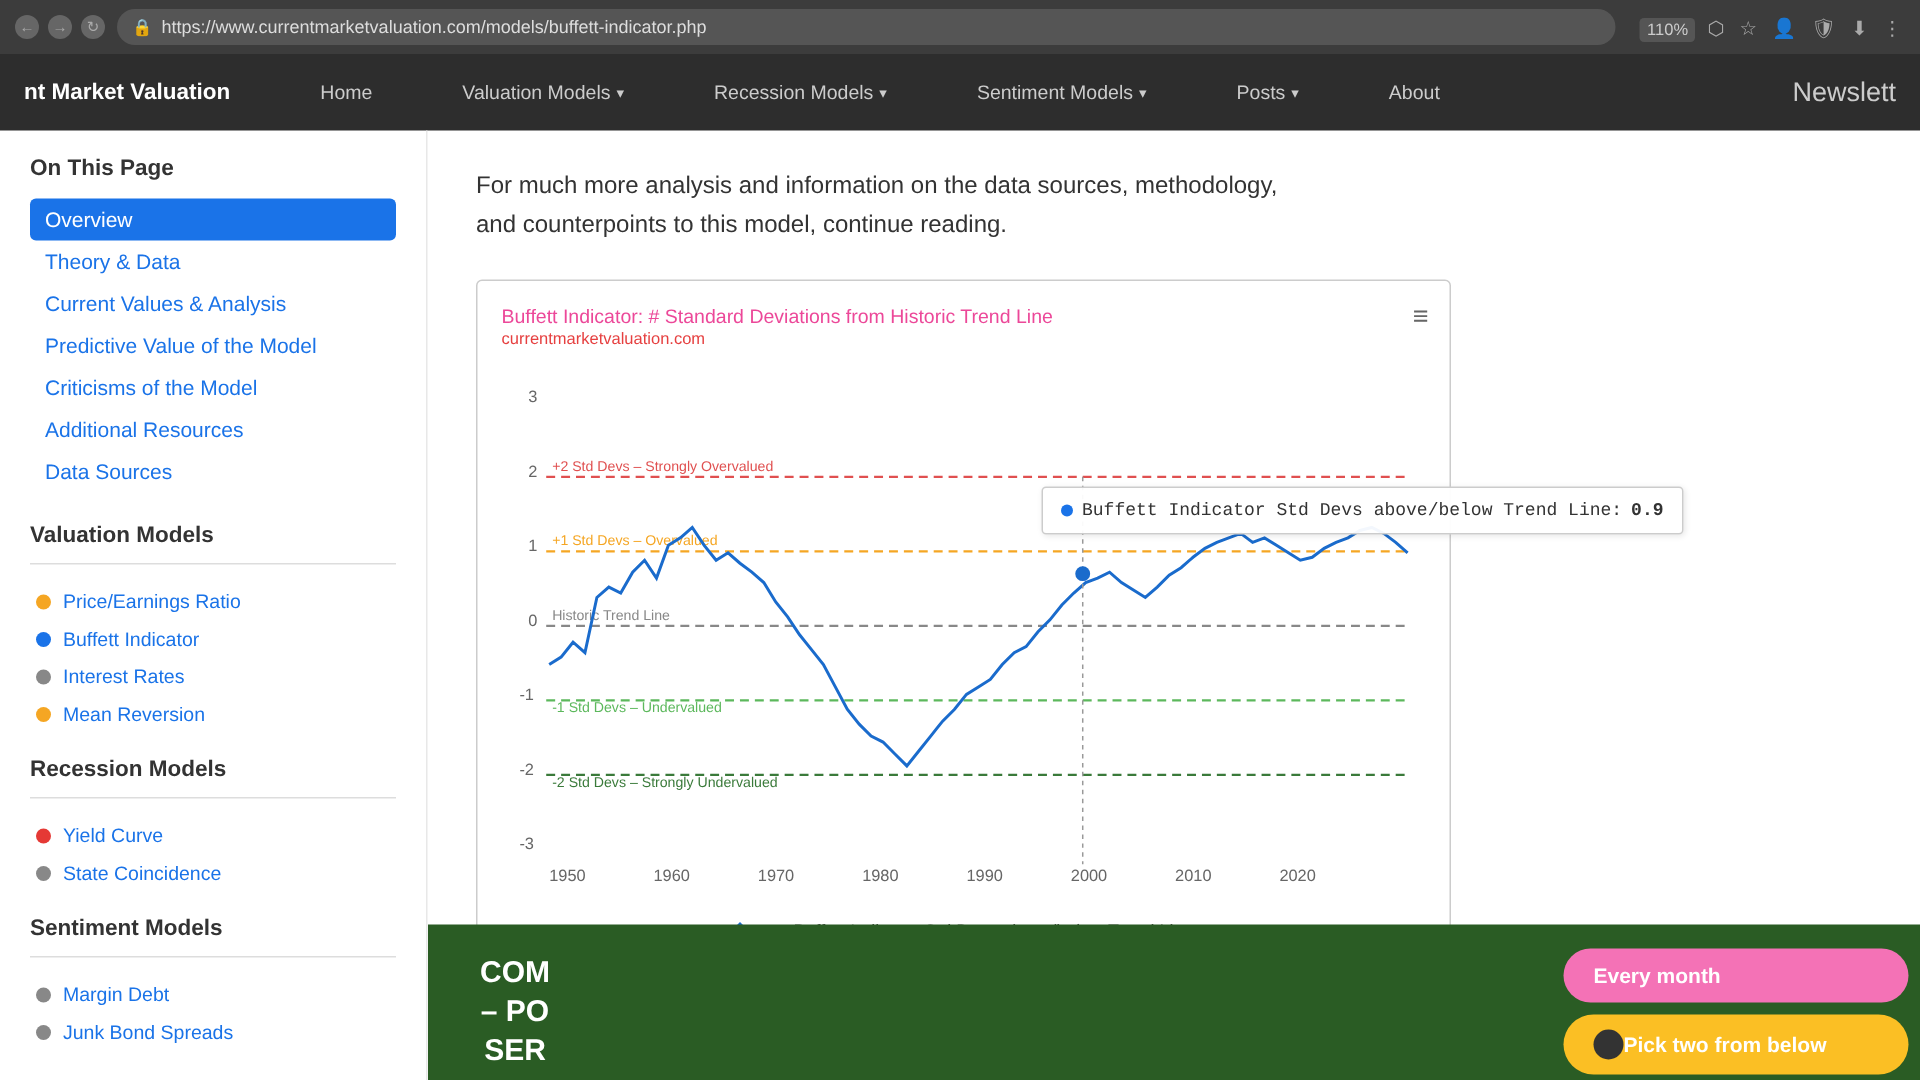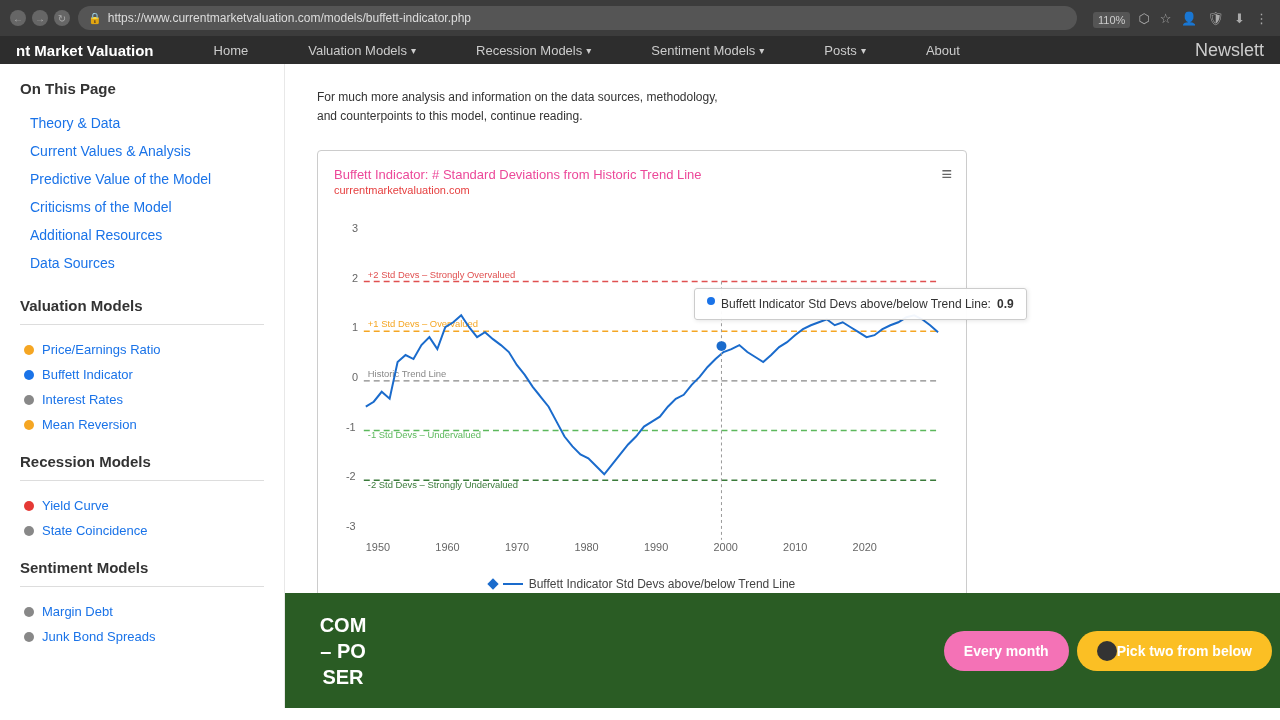--- a/index.html
+++ b/index.html
@@ -1,21 +1,21 @@
 <!DOCTYPE html>
 <html><head>
   <meta charset="utf-8">
   <style>
     * { margin: 0; padding: 0; box-sizing: border-box; }
     body { font-family: Arial, sans-serif; font-size: 14px; background: #fff; overflow: hidden; width: 1280px; height: 720px; }
 
     
     .navbar {
       background: #2d2d2d;
-      height: 28px;
+      height: 51px;
       display: flex;
       align-items: center;
       padding: 0 16px;
       gap: 24px;
     }
     .navbar-brand {
       color: #fff;
       font-weight: bold;
       font-size: 15px;
       white-space: nowrap;
@@ -150,21 +150,21 @@
     }
 
     
     .content {
       flex: 1;
       padding: 24px 32px;
       overflow-y: auto;
       background: #fff;
     }
     .intro-text {
-      font-size: 12px;
+      font-size: 16px;
       color: #333;
       line-height: 1.6;
       max-width: 600px;
       margin-bottom: 24px;
     }
 
     
     .chart-container {
       border: 1px solid #ccc;
       border-radius: 4px;
@@ -208,21 +208,21 @@
       padding: 8px 12px;
       font-size: 12px;
       color: #333;
       pointer-events: none;
       top: 80px;
       left: 360px;
       box-shadow: 1px 1px 4px rgba(0,0,0,0.1);
       white-space: nowrap;
     }
     .tooltip-date { font-weight: bold; margin-bottom: 4px; }
-    .tooltip-value { display: flex; align-items: flex-start; gap: 6px; }
+    .tooltip-value { display: flex; align-items: center; gap: 6px; font-family: Liberation Mono, monospace; }
     .tooltip-dot { width: 8px; height: 8px; border-radius: 50%; background: #1a73e8; }
 
     .chart-legend {
       text-align: center;
       font-size: 12px;
       color: #444;
       margin-top: 8px;
       display: flex;
       align-items: center;
       justify-content: center;
@@ -319,20 +319,21 @@
       <span>About</span>
     </span>
   <span class="navbar-right">Newslett</span>
 </nav>
 
 <div class="main-layout">
 
   <aside class="sidebar">
     <div class="sidebar-title">On This Page</div>
     <ul class="sidebar-nav">
+      <li class="active">Overview</li>
       <li>Theory &amp; Data</li>
       <li>Current Values &amp; Analysis</li>
       <li>Predictive Value of the Model</li>
       <li>Criticisms of the Model</li>
       <li>Additional Resources</li>
       <li>Data Sources</li>
     </ul>
 
     <div class="sidebar-section-title">Valuation Models</div>
     <hr class="sidebar-divider">
@@ -465,21 +466,21 @@
 
     <p class="sponsored-text">sponsored by: Composer</p>
 
     <div style="position:absolute; bottom:0; left:-32px; right:-32px; height:115px; background:#2a5c24; display:flex; align-items:center; padding: 10px 40px;">
       <div style="color:#fff; font-size:20px; font-weight:bold; line-height:1.3; text-align:center; min-width:100px;">
         <div>COM</div>
         <div>– PO</div>
         <div>SER</div>
       </div>
 
-      <div style="margin-left:auto; display:flex; flex-direction:row; gap:8px; min-width:230px;">
+      <div style="margin-left:auto; display:flex; flex-direction:column; gap:8px; min-width:230px;">
         <button class="cta-btn cta-btn-pink" style="display:flex; align-items:center; gap:10px; padding:10px 20px; border-radius:24px; background:#f472b6; color:#fff; border:none; font-size:14px; font-weight:bold; cursor:pointer;">Every month</button>
         <button class="cta-btn cta-btn-yellow" style="display:flex; align-items:center; gap:0; padding:10px 20px; border-radius:24px; background:#fbbf24; color:#fff; border:none; font-size:14px; font-weight:bold; cursor:pointer;">
           <span style="width:20px;height:20px;background:#333;border-radius:50%;display:inline-block;"></span>
           <span>Pick two from below</span>
         </button>
       </div>
     </div>
   </main>
 </div>
 

